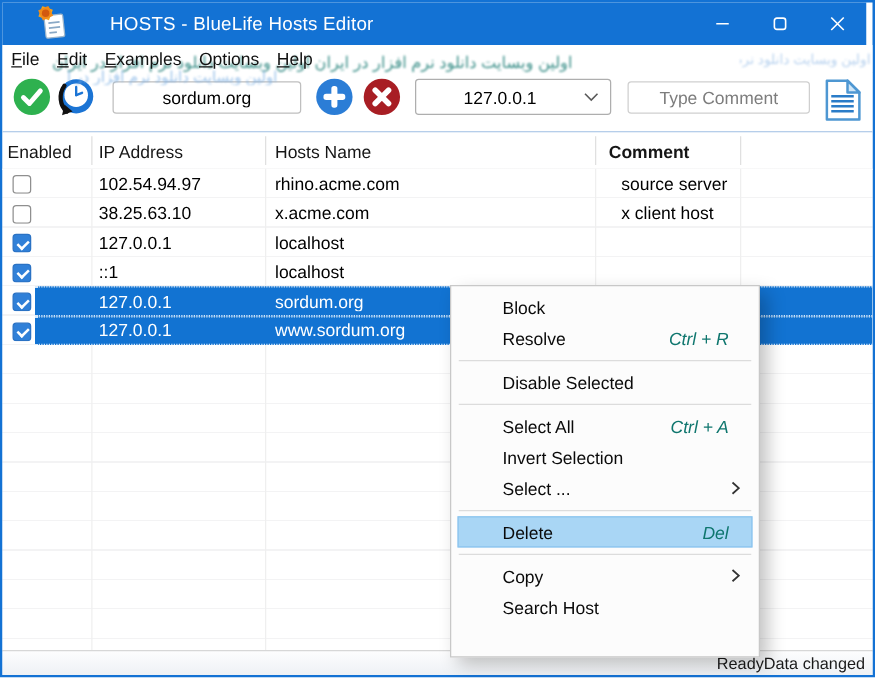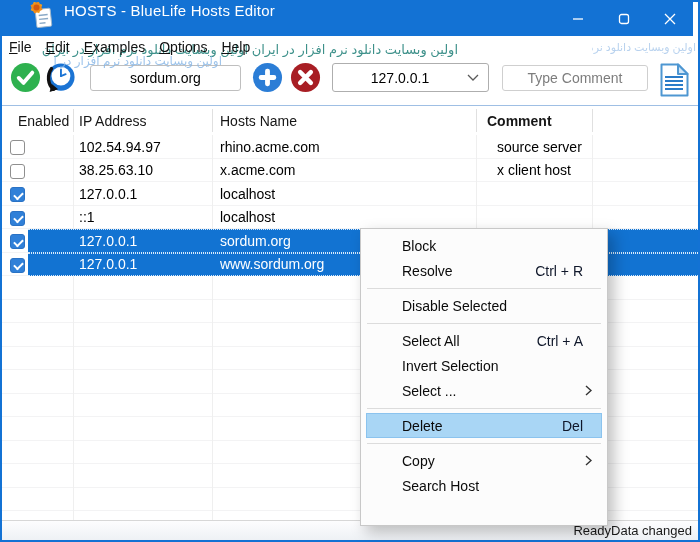--- a/index.html
+++ b/index.html
@@ -1,21 +1,21 @@
 <!DOCTYPE html>
 <html><head>
 <meta charset="utf-8">
 <style>
   html,body{margin:0;padding:0;width:700px;height:542px;overflow:hidden;
     font-family:"Liberation Sans","DejaVu Sans",sans-serif;-webkit-font-smoothing:antialiased;}
   .window{position:relative;width:700px;height:542px;box-sizing:border-box;
     border:2px solid #1372d4;background:#fff;}
   
   .titlebar{position:absolute;left:0;top:0;right:5px;height:34px;background:#1372d4;
-    display:flex;align-items:flex-start;color:#fff;}
+    display:flex;align-items:center;color:#fff;gap:24px;}
   .app-icon{margin-left:27px;width:26px;height:28px;flex:0 0 auto;}
   .title-text{margin-left:9px;font-size:15px;letter-spacing:.2px;}
   .win-controls{margin-left:auto;display:flex;height:100%;}
   .win-btn{width:46px;height:100%;display:flex;align-items:center;justify-content:center;cursor:default;}
   
   .menubar{position:absolute;left:0;top:34px;right:0;height:22px;background:#fff;
     display:flex;align-items:center;gap:14px;padding-left:7px;font-size:14px;color:#111;}
   .menu-item{position:relative;z-index:2;}
   .menu-item .ul{text-decoration:underline;}
   
@@ -45,37 +45,37 @@
   .body-sep{position:absolute;top:0;bottom:0;width:1px;background:#efefef;}
   .trow{position:relative;height:23.5px;display:flex;align-items:center;font-size:14px;color:#000;}
   .trow[data-selected="true"]::before{content:"";position:absolute;left:26px;right:0;top:0;bottom:0;
     background:#1273d2;border-top:1px dotted rgba(225,239,253,.95);border-bottom:1px dotted rgba(225,239,253,.95);box-sizing:border-box;}
   .trow[data-selected="true"] .cell{color:#fff;}
   .cell{position:relative;z-index:1;white-space:nowrap;overflow:hidden;}
   .c-en{width:71px;padding-left:8px;box-sizing:border-box;}
   .c-ip{width:139px;padding-left:6px;box-sizing:border-box;}
   .c-host{width:264px;padding-left:8px;box-sizing:border-box;}
   .c-com{flex:1;padding-left:21px;box-sizing:border-box;}
-  .h-en{width:71px;padding-left:16px;box-sizing:border-box;}
+  .h-en{width:71px;padding-left:4px;box-sizing:border-box;}
   .h-ip{width:139px;padding-left:6px;box-sizing:border-box;}
   .h-host{width:264px;padding-left:8px;box-sizing:border-box;}
   .h-com{flex:1;padding-left:11px;box-sizing:border-box;font-weight:bold;}
   .cb{position:relative;display:inline-block;width:15px;height:15px;border:1px solid #8f8f8f;
     border-radius:3px;background:#fff;box-sizing:border-box;vertical-align:middle;}
   .cb[data-state="checked"]{background:#3080d8;border-color:#2a72c4;}
   .cb[data-state="checked"]::after{content:"";position:absolute;left:3px;top:3.5px;width:7px;height:4px;
     border-left:2px solid #fff;border-bottom:2px solid #fff;transform:rotate(-45deg);}
   
   .cmenu{position:absolute;left:358px;top:226px;width:248px;height:298px;box-sizing:border-box;
     background:#fcfcfc;border:1px solid #c8c8c8;box-shadow:6px 6px 14px rgba(0,0,0,.25);
     padding:4px 0;z-index:10;font-size:14px;color:#0a0a0a;}
   .mi{height:25px;margin:0 5px;display:flex;align-items:center;
     padding:0 9px 0 35px;box-sizing:border-box;border:1px solid transparent;}
   .mi[data-hl="true"]{background:#a9d6f5;border-color:#8bc3ee;}
-  .mi-shortcut{margin-left:auto;padding-right:9px;color:#0f172a;}
+  .mi-shortcut{margin-left:auto;padding-right:9px;color:#0f766e;font-style:italic;}
   .mi-arrow{margin-left:auto;display:flex;padding-right:0px;}
   .msep{height:1px;background:#dcdcdc;margin:4.5px 6px;}
   
   .statusbar{position:absolute;left:0;right:0;bottom:0;height:20px;
     background:linear-gradient(#fdfdfe,#eef1f5);border-top:1px solid #d7d7d7;box-sizing:border-box;
     display:flex;align-items:center;justify-content:flex-end;padding:0 6px;font-size:13px;color:#1a1a1a;}
 </style>
 </head>
 <body>
 

